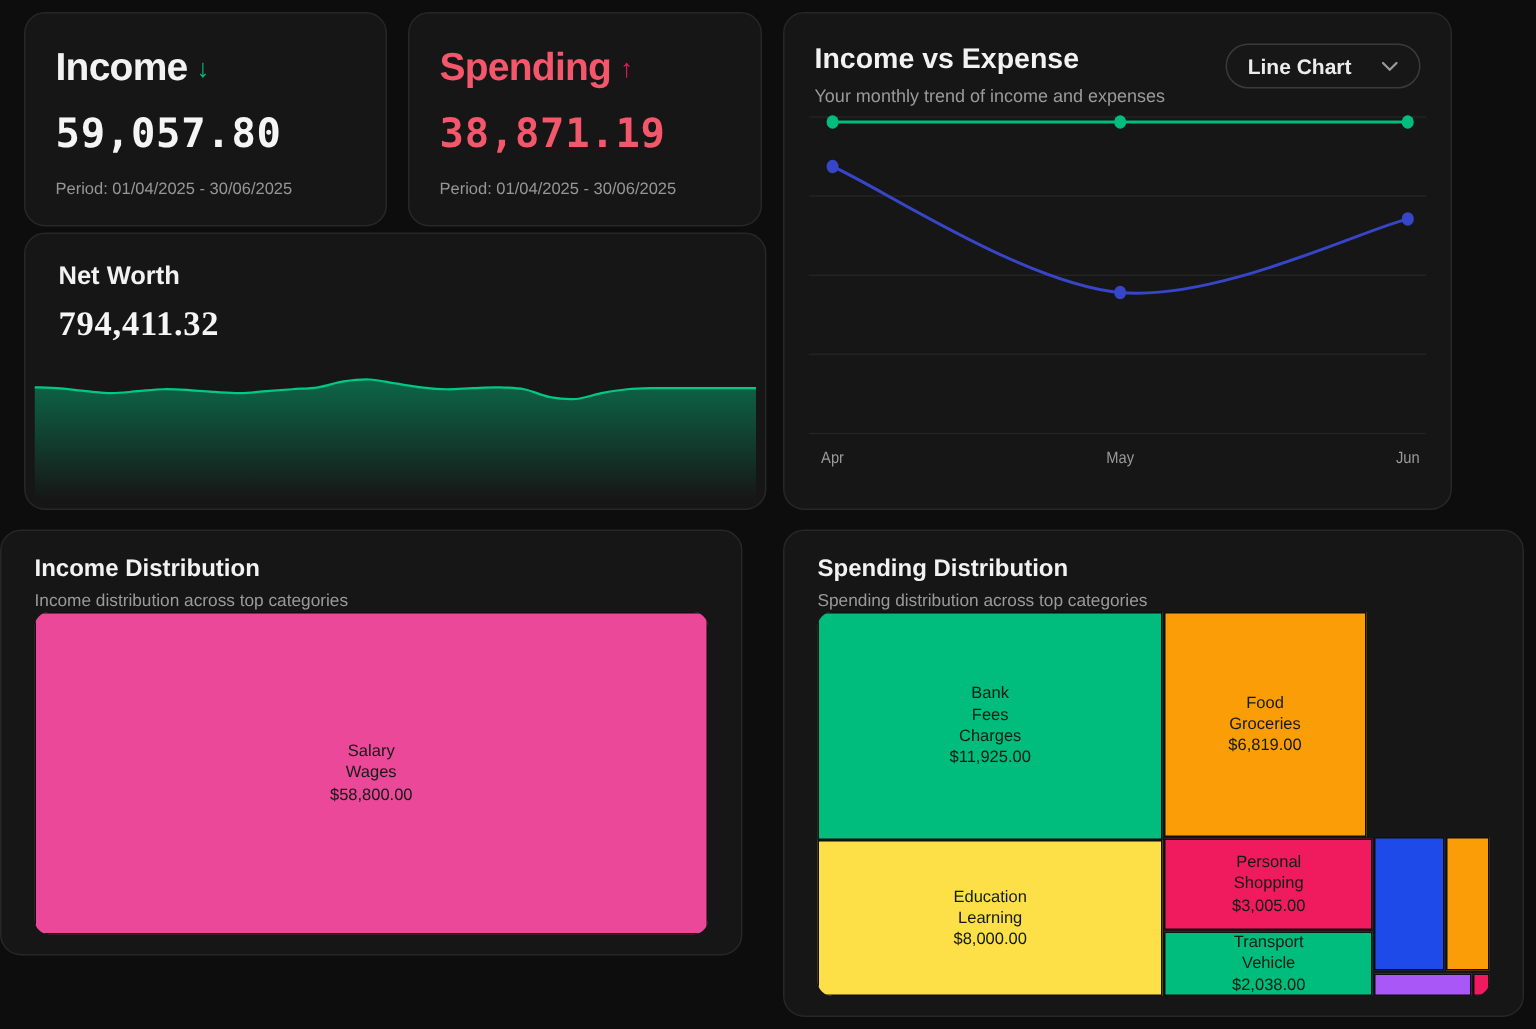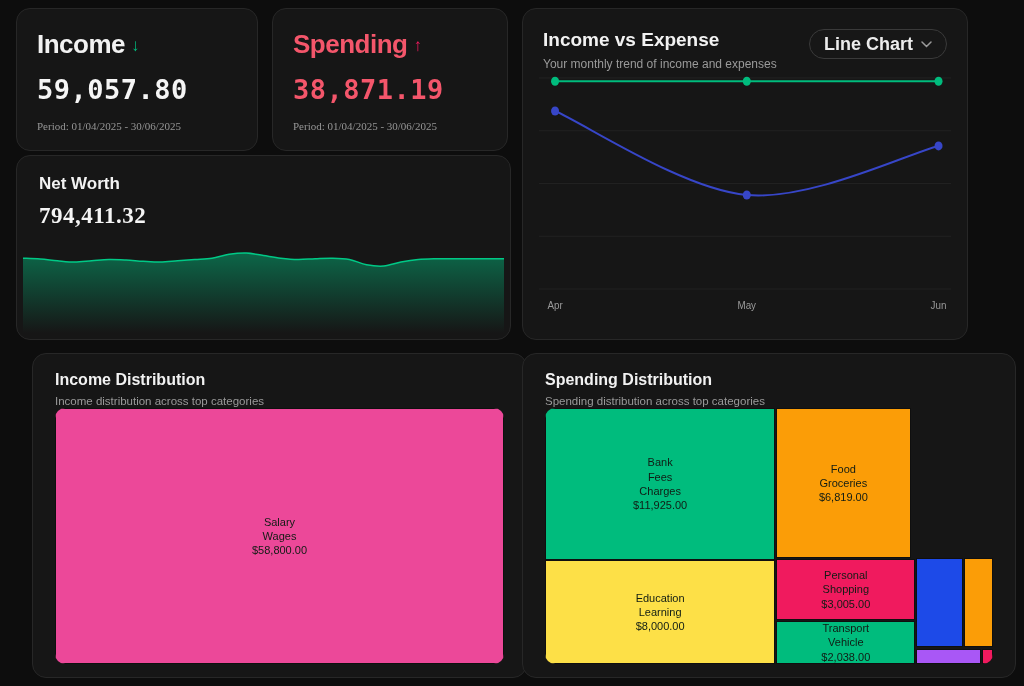--- a/index.html
+++ b/index.html
@@ -17,46 +17,46 @@
   .card-spending{ left:272px; top:8px;   width:236px; height:143px; padding:20px; }
   .big-title { font-size:26px; font-weight:700; letter-spacing:-0.5px; color:#f2f2f2; }
   .big-title .arrow { font-size:17px; font-weight:400; margin-left:6px; vertical-align:2px; }
   .arrow-green { color:#00bc7d; }
   .arrow-red   { color:#f01a5e; }
   .big-value {
     margin-top:14px; font-family:"DejaVu Sans Mono","Liberation Mono",monospace;
     font-weight:700; font-size:27px; letter-spacing:0.5px; color:#f5f5f5;
   }
   .red-text { color:#f4566b !important; }
-  .period { margin-top:15px; font-size:11px; color:#969696;font-family:Liberation Serif, serif; }
+  .period { margin-top:15px; font-size:11px; color:#969696; }
   
   .card-networth { left:16px; top:155px; width:495px; height:185px; overflow:hidden; }
   .card-networth .nw-head { padding:18px 22px 0 22px; }
   .nw-title { font-size:17px; font-weight:700; color:#f2f2f2; }
   .nw-value {
     margin-top:9px; font-family:Liberation Serif, serif;
     font-weight:700; font-size:23px; letter-spacing:0.5px; color:#f5f5f5;
   }
   .sparkline { position:absolute; left:6px; right:6px; bottom:6px; height:84px; }
   .sparkline svg { display:block; width:100%; height:100%; }
   
   .card-chart { left:522px; top:8px; width:446px; height:332px; padding:20px 16px 0 16px; }
   .chart-head { display:flex; justify-content:space-between; align-items:flex-start; padding:0 4px 0 4px; }
   .chart-title { font-size:19px; font-weight:700; color:#f2f2f2; }
   .chart-subtitle { margin-top:6px; font-size:12px; color:#9a9a9a; }
   .dropdown {
-    display:flex; align-items:center; gap:8px; height:30px; padding:0 14px;
+    display:flex; align-items:center; gap:20px; height:30px; padding:0 14px;
     background:#171717; border:1px solid #3a3a3a; border-radius:16px;
-    color:#ececec; font-size:18px; font-weight:700; cursor:pointer;
+    color:#ececec; font-size:14px; font-weight:700; cursor:pointer;
     font-family:"Liberation Sans",sans-serif;
   }
   .line-chart { position:absolute; left:16px; right:16px; top:60px; height:252px; }
   .line-chart svg { display:block; width:100%; height:100%; }
   
-  .card-income-dist   { left:32px;  top:353px; width:495px; height:325px; }
+  .card-income-dist   { left:0;  top:353px; width:495px; height:284px; }
   .card-spending-dist { left:522px; top:353px; width:494px; height:325px;border-radius:14px; }
   .dist-head { padding:17px 22px 0 22px; }
   .dist-title { font-size:16px; font-weight:700; color:#f2f2f2; }
   .dist-subtitle { margin-top:6px; font-size:11.5px; color:#9a9a9a; }
   .treemap {
     position:absolute; left:22px; right:22px; top:54px; bottom:13px;
     border-radius:10px; overflow:hidden;
   }
   .tm-cell {
     position:absolute; display:flex; align-items:center; justify-content:center;

